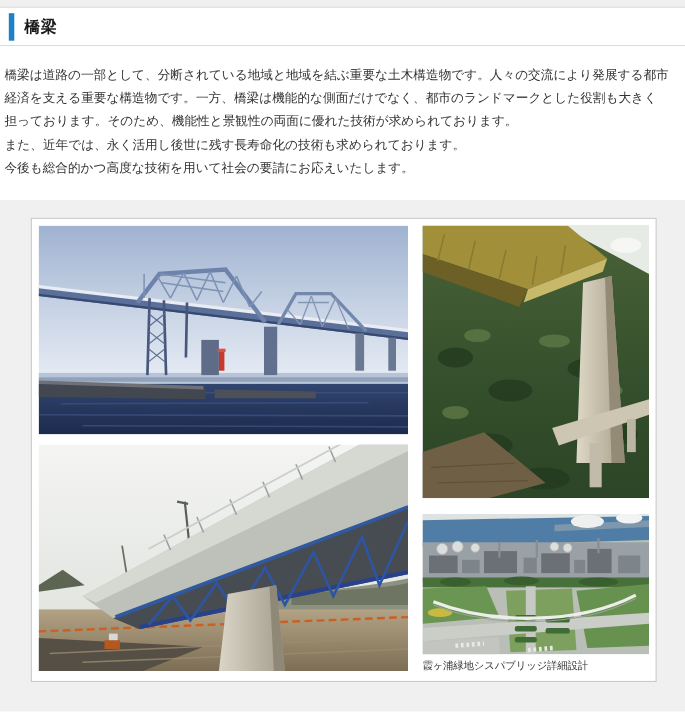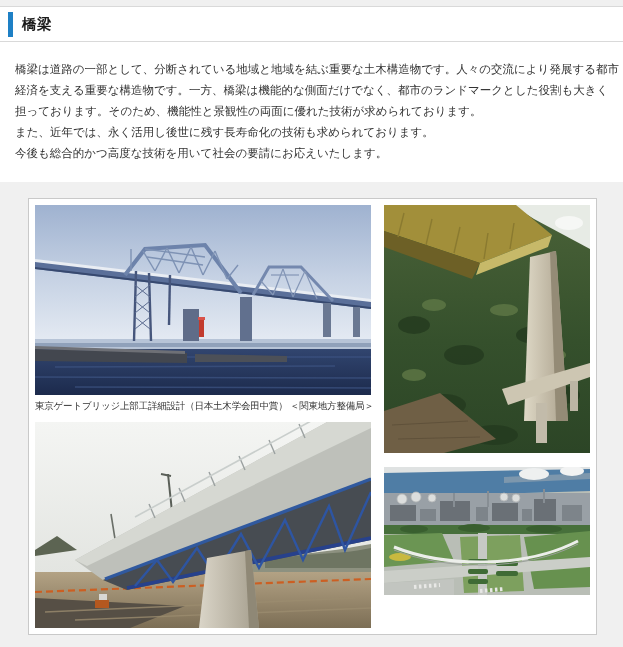--- a/index.html
+++ b/index.html
@@ -6,21 +6,21 @@
   body{font-family:"Liberation Sans","DejaVu Sans",sans-serif;}
   .page{position:relative;width:623px;height:647px;overflow:hidden;background:#f0f0f0;}
 
   
   .header{margin-top:6px;height:34px;background:#ffffff;border-top:1px solid #d9d9d9;
           border-bottom:1px solid #d9d9d9;display:flex;align-items:center;}
   .title-bar{width:5px;height:25px;background:#1e80c5;margin-left:8px;}
   .page-title{margin-left:9px;font-size:14.5px;font-weight:bold;color:#1a1a1a;letter-spacing:.5px;}
 
   
-  .intro-section{background:#ffffff;padding:17px 2px 18px 15px;}
+  .intro-section{background:#ffffff;padding:17px 2px 18px 4px;}
   .intro-text{font-size:11.5px;line-height:21px;color:#333333;white-space:pre-line;letter-spacing:0;}
 
   
   .gallery-section{background:#f0f0f0;padding:16px 26px 0 28px;}
   .gallery-box{background:#ffffff;border:1px solid #c9c9c9;padding:6px;display:flex;gap:13px;align-items:flex-start;}
   .col{display:flex;flex-direction:column;}
   .col-left{width:336px;}
   .col-right{width:206px;}
   .photo{display:block;position:relative;overflow:hidden;}
   .photo svg{display:block;}
@@ -126,21 +126,20 @@
             </g>
             <rect x="148" y="104" width="16" height="32" fill="#5f6c88"></rect>
             <rect x="205" y="92" width="12" height="44" fill="#61708e"></rect>
             <rect x="288" y="98" width="8" height="34" fill="#6a7892"></rect>
             <rect x="318" y="102" width="7" height="30" fill="#6a7892"></rect>
 
             <rect x="164" y="114" width="5" height="18" fill="#c23b2e"></rect>
             <rect x="163" y="112" width="7" height="3" fill="#d9524a"></rect>
           </svg>
         </div>
-        <div class="caption">東京ゲートブリッジ上部工詳細設計（日本土木学会田中賞） ＜関東地方整備局＞</div>
 
         <div class="photo mt9">
           <svg width="336" height="206" viewBox="0 0 336 206" preserveAspectRatio="none">
             <defs>
               <linearGradient id="skyC" x1="0" y1="0" x2="0" y2="1">
                 <stop offset="0" stop-color="#f4f5f3"></stop>
                   <stop offset="1" stop-color="#e2e4e0"></stop>
               </linearGradient>
               <linearGradient id="grdC" x1="0" y1="0" x2="0" y2="1">
                 <stop offset="0" stop-color="#b3a284"></stop>
@@ -312,17 +311,18 @@
             </g>
             <ellipse cx="16" cy="90" rx="11" ry="4" fill="#c8b93f"></ellipse>
 
             <path d="M10,80 C60,100 140,102 194,74" fill="none" stroke="#eceeea" stroke-width="3"></path>
             <path d="M10,83 C60,103 140,105 194,77" fill="none" stroke="#9aa09a" stroke-width="1"></path>
 
             <line x1="30" y1="120" x2="56" y2="118" stroke="#e8e8e6" stroke-width="4" stroke-dasharray="2.5,2.5"></line>
             <line x1="96" y1="124" x2="120" y2="122" stroke="#e8e8e6" stroke-width="4" stroke-dasharray="2.5,2.5"></line>
           </svg>
         </div>
+        <div class="caption">霞ヶ浦緑地シスパブリッジ詳細設計</div>
       </div>
 
     </div>
   </div>
 </div>
 
 </body></html>

